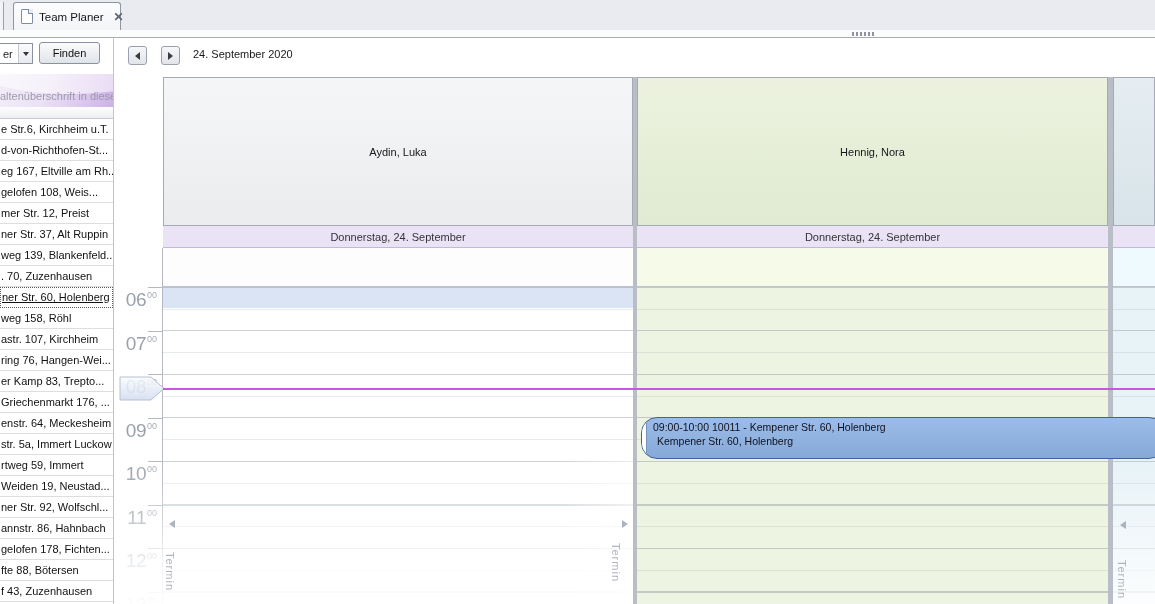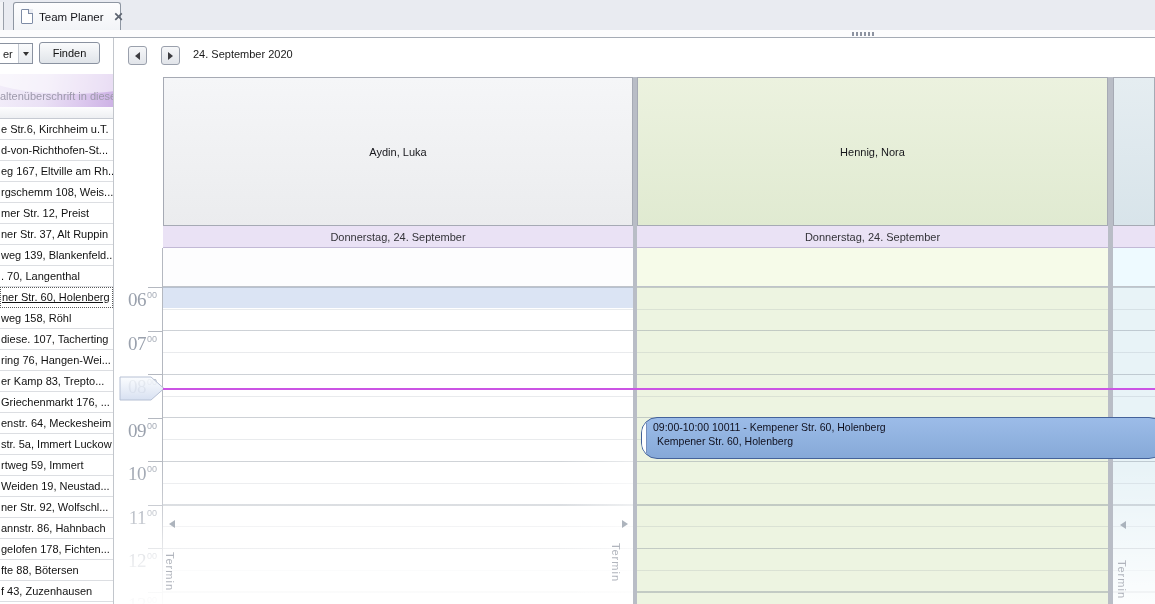--- a/index.html
+++ b/index.html
@@ -86,21 +86,21 @@
         rgba(125,135,148,0.38) 0 1px, transparent 1px 21.75px,
         rgba(125,135,148,0.17) 21.75px 22.75px, transparent 22.75px 43.5px); }
   .selection { position:absolute; left:0; top:0; width:100%; height:21px; background:var(--selection,#dbe4f4); }
   .colsep { position:absolute; top:77px; height:527px; background:#b9bdc6; z-index:2; }
   .sep1 { left:633px; width:4px; } .sep2 { left:1108px; width:5px; }
 
   
   .ruler-line { position:absolute; left:162px; top:248px; width:1px; height:356px; background:#b4b8c0; }
   .tick { position:absolute; left:148px; width:14px; height:1px; background:#b4b8c0; }
   .tlabel { position:absolute; left:114px; width:43px; text-align:right; white-space:nowrap; }
-  .th { font-size:19px; color:#9aa1ad; letter-spacing:-0.5px;font-family:Liberation Serif, serif; }
+  .th { font-size:19px; color:#9aa1ad; letter-spacing:-0.5px; }
   .tm { font-size:9px; color:#a7adb8; vertical-align:8px; padding-left:1px; }
 
   
   .now-line { position:absolute; left:163px; top:388px; width:992px; height:2px;
               background:var(--now-line,#cb54e4); z-index:5; }
   .now-marker { position:absolute; left:119px; top:374px; z-index:3; }
 
   
   .appt { position:absolute; left:641px; top:417px; width:524px; height:42px; border-radius:16px;
           border:1px solid var(--appointment-border,#44629a);
@@ -150,28 +150,28 @@
   </div>
   <div class="find-btn">Finden</div>
   <div class="group-band">
     <span class="group-hint">altenüberschrift in diese</span>
   </div>
   <div class="grid-header"></div>
   <div class="addr-list">
       <div class="lrow">e Str.6, Kirchheim u.T.</div>
       <div class="lrow">d-von-Richthofen-St...</div>
       <div class="lrow">eg 167, Eltville am Rh...</div>
-      <div class="lrow">rgschemm 108, Weis...</div>
+      <div class="lrow">gelofen 108, Weis...</div>
       <div class="lrow">mer Str. 12, Preist</div>
       <div class="lrow">ner Str. 37, Alt Ruppin</div>
       <div class="lrow">weg 139, Blankenfeld...</div>
-      <div class="lrow">. 70, Langenthal</div>
+      <div class="lrow">. 70, Zuzenhausen</div>
       <div class="lrow focused">ner Str. 60, Holenberg</div>
       <div class="lrow">weg 158, Röhl</div>
-      <div class="lrow">diese. 107, Tacherting</div>
+      <div class="lrow">astr. 107, Kirchheim</div>
       <div class="lrow">ring 76, Hangen-Wei...</div>
       <div class="lrow">er Kamp 83, Trepto...</div>
       <div class="lrow">Griechenmarkt 176, ...</div>
       <div class="lrow">enstr. 64, Meckesheim</div>
       <div class="lrow">str. 5a, Immert Luckow</div>
       <div class="lrow">rtweg 59, Immert</div>
       <div class="lrow">Weiden 19, Neustad...</div>
       <div class="lrow">ner Str. 92, Wolfschl...</div>
       <div class="lrow">annstr. 86, Hahnbach</div>
       <div class="lrow">gelofen 178, Fichten...</div>

